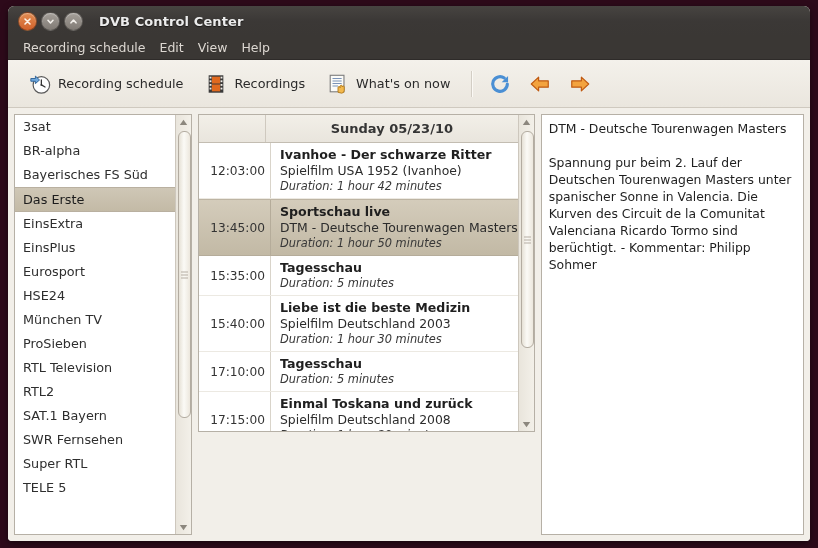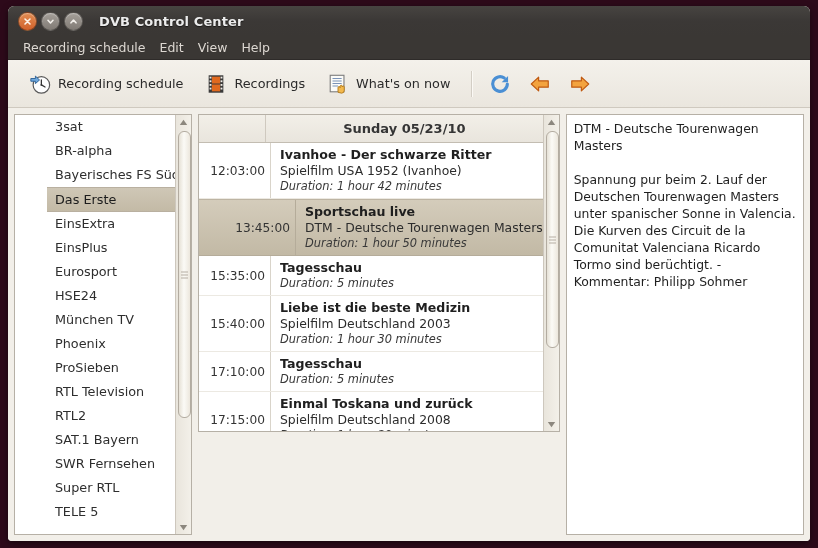--- a/index.html
+++ b/index.html
@@ -110,21 +110,20 @@
     width: 176px; flex: none;
     display: flex;
     border: 1px solid #b6b0a6;
     background: #fff;
     min-height: 0;
   }
   #channels {
     flex: 1;
     overflow: hidden;
     background: #fff;
-    margin-left: 32px;
   }
   .chan {
     height: 23px; line-height: 23px;
     padding: 0 0 0 8px;
     font-size: 12.8px;
     color: #2e2e2e;
     border-bottom: 1px solid #fff;
     white-space: nowrap;
     cursor: default;
   }
@@ -191,21 +190,21 @@
     border-top: 1px solid #bdb4a3;
     border-bottom: 1px solid #b5ac9a;
   }
   .p-time {
     width: 66px; flex: none;
     border-right: 1px solid #d9d4ca;
     display: flex; align-items: center; justify-content: flex-end;
     padding-right: 5px;
     font-size: 12.2px; color: #333;
   }
-  .prow.selected .p-time { border-right-color:#b5ac9a;margin-left:25px; }
+  .prow.selected .p-time { border-right-color:#b5ac9a; }
   .p-body { flex: 1; padding: 4px 0 4px 9px; min-width: 0; }
   .p-title { font-size: 12.6px; font-weight: bold; color: #1f1f1f; line-height: 16px; }
   .p-sub   { font-size: 12.4px; color: #2c2c2c; line-height: 16px; }
   .p-dur   { font-size: 11.4px; font-style: italic; color: #383838; line-height: 15px; }
   
   #desc-wrap {
     flex: 1;
     border: 1px solid #b6b0a6;
     background: #fff;
     padding: 5px 7px;
@@ -321,21 +320,20 @@
       <div id="channels">
           <div class="chan">3sat</div>
           <div class="chan">BR-alpha</div>
           <div class="chan">Bayerisches FS Süd</div>
           <div class="chan selected">Das Erste</div>
           <div class="chan">EinsExtra</div>
           <div class="chan">EinsPlus</div>
           <div class="chan">Eurosport</div>
           <div class="chan">HSE24</div>
           <div class="chan">München TV</div>
-          <div class="chan">Phoenix</div>
           <div class="chan">ProSieben</div>
           <div class="chan">RTL Television</div>
           <div class="chan">RTL2</div>
           <div class="chan">SAT.1 Bayern</div>
           <div class="chan">SWR Fernsehen</div>
           <div class="chan">Super RTL</div>
           <div class="chan">TELE 5</div>
         </div>
       <div class="sbar">
         <div class="sbtn">

